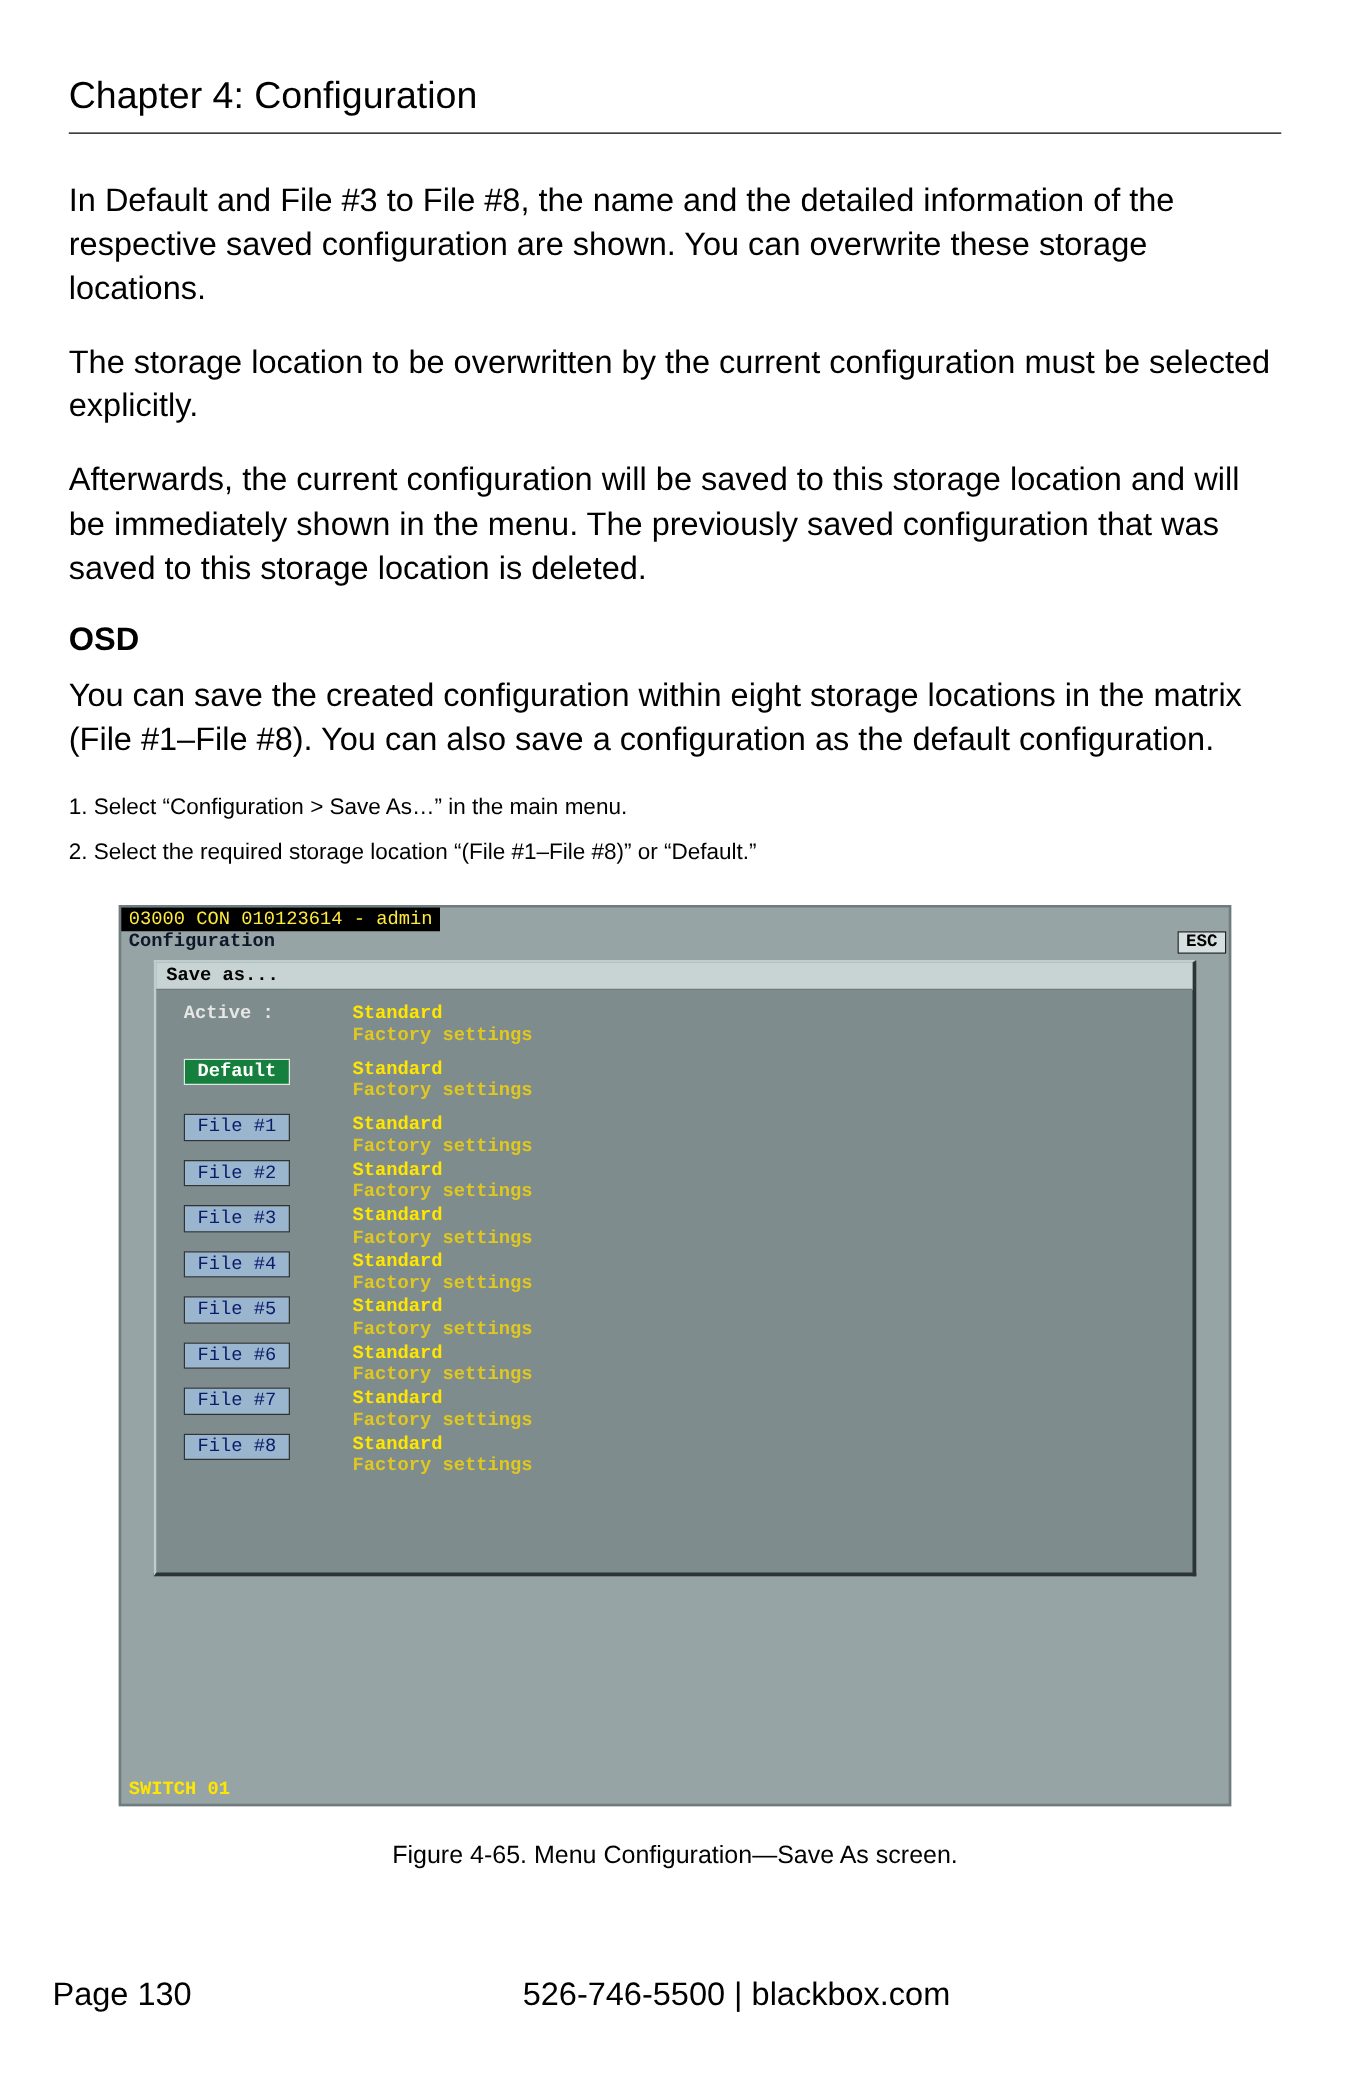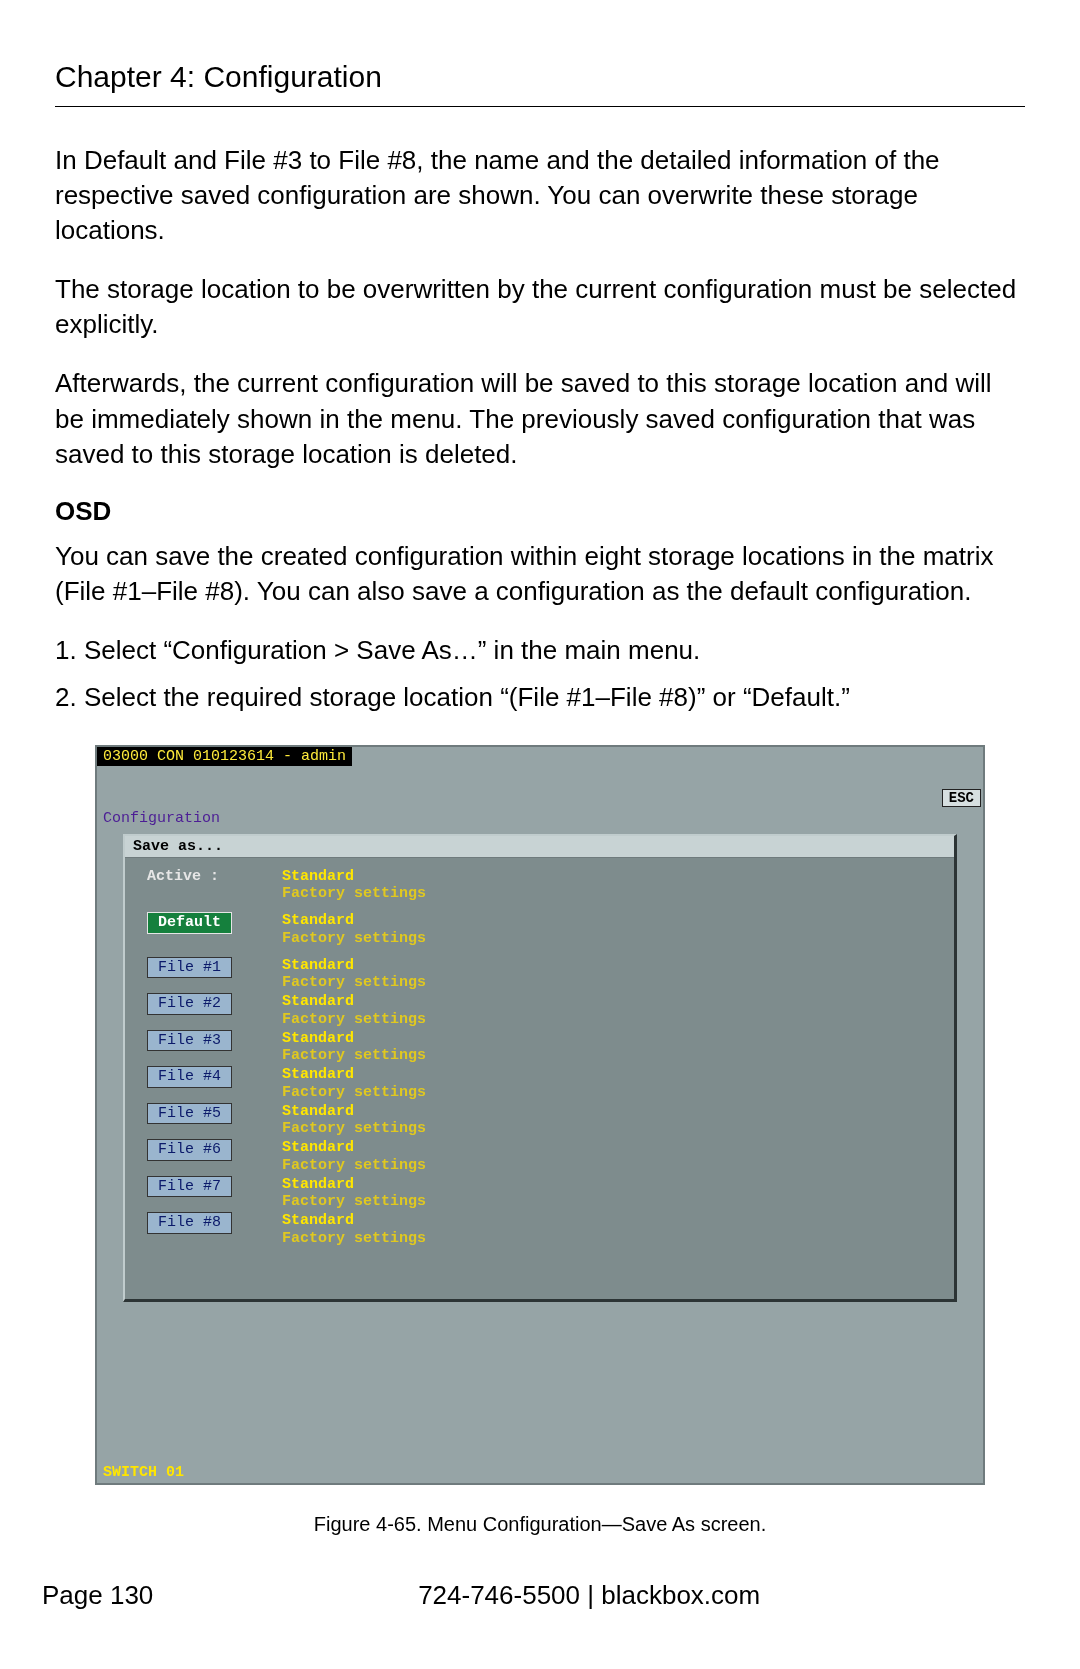--- a/index.html
+++ b/index.html
@@ -29,21 +29,21 @@
       margin-bottom: 24px;
       color: #000;
       font-weight: 400;
     }
     .subhead {
       font-size: 26px;
       font-weight: 700;
       margin-bottom: 12px;
     }
     .step {
-      font-size: 26px;
+      font-size: 18px;
       line-height: 1.35;
       margin-bottom: 12px;
     }
     .osd-wrap {
       margin: 30px 40px 0 40px;
     }
     .osd {
       width: 100%;
       background: #96a4a6;
       font-family: "Courier New", monospace;
@@ -64,42 +64,41 @@
       padding: 1px 6px;
       display: inline-block;
       font-weight: normal;
     }
     .osd-config-row {
       display: flex;
       justify-content: space-between;
       align-items: center;
     }
     .osd-config {
-      color: #4c1d95;
+      color: #0f172a;
       padding: 0 6px 2px 6px;
-      font-weight: normal;
-      margin-top: 44px;
+      font-weight: bold;
     }
     .osd-esc {
       background: #d6dfe0;
       color: #000;
       padding: 0 6px;
       font-weight: bold;
       margin-right: 2px;
       border: 1px solid #222;
       font-size: 14px;
     }
     .osd-panel {
       margin: 4px 26px 20px 26px;
       background: #7e8c8d;
       border-top: 2px solid #c0cccd;
       border-left: 2px solid #c0cccd;
       border-right: 3px solid #2c3435;
       border-bottom: 3px solid #2c3435;
-      padding-bottom: 50px;
+      padding-bottom: 75px;
     }
     .osd-saveas {
       background: #c8d3d4;
       border-bottom: 1px solid #6f7b7d;
       color: #000;
       padding: 2px 8px;
       font-weight: bold;
     }
     .osd-body {
       padding: 10px 16px 0 22px;
@@ -242,14 +241,14 @@
         </div>
     </div>
     <div class="spacer"></div>
     <div class="osd-bottom">SWITCH 01</div>
   </div>
   <p class="caption">Figure 4-65. Menu Configuration—Save As screen.</p>
 </div>
 
 <div class="footer">
   <span class="page">Page 130</span>
-  <span class="center">724-746-5500   |   blackbox.com</span>
+  <span class="center">526-746-5500   |   blackbox.com</span>
 </div>
 
 </body></html>

